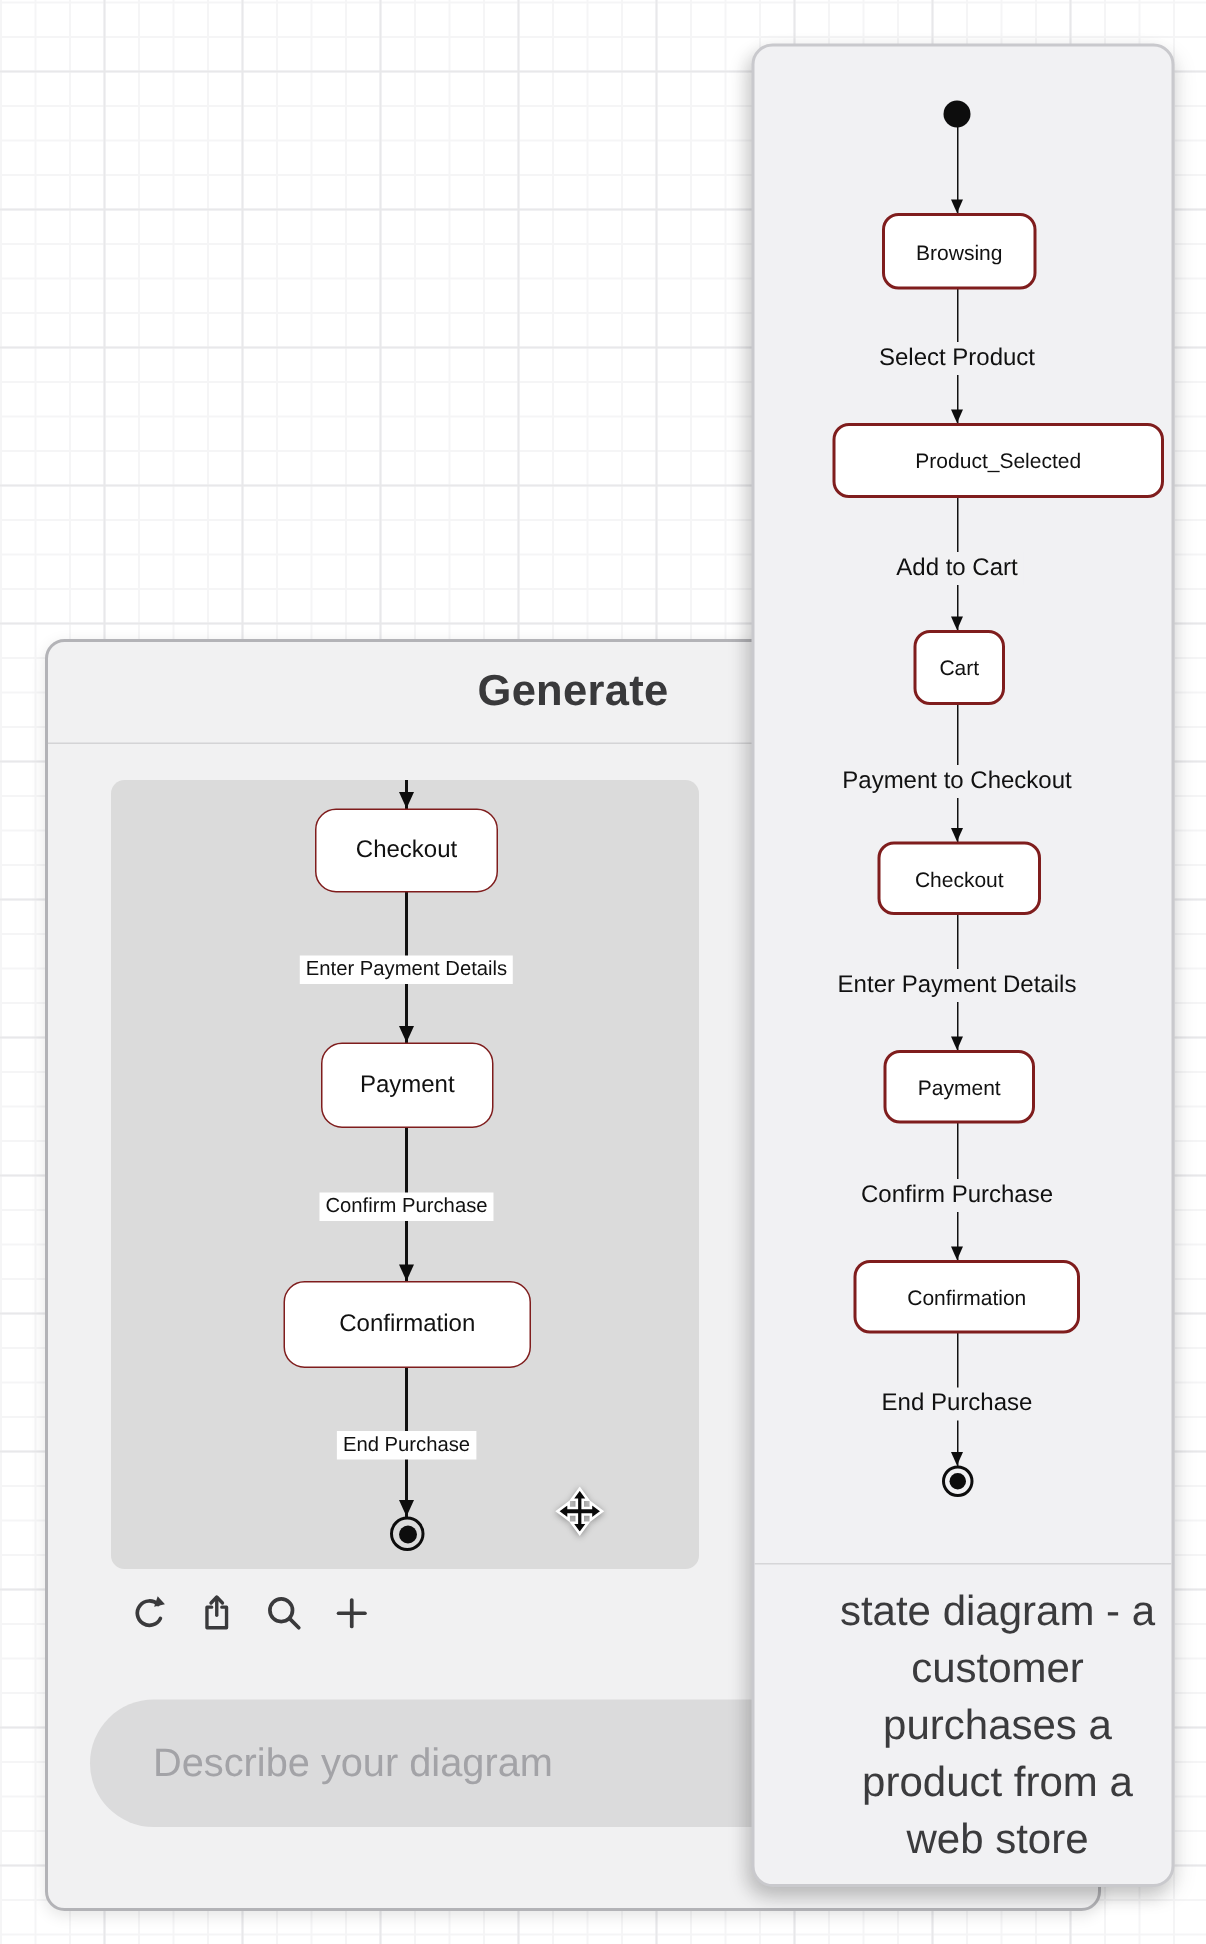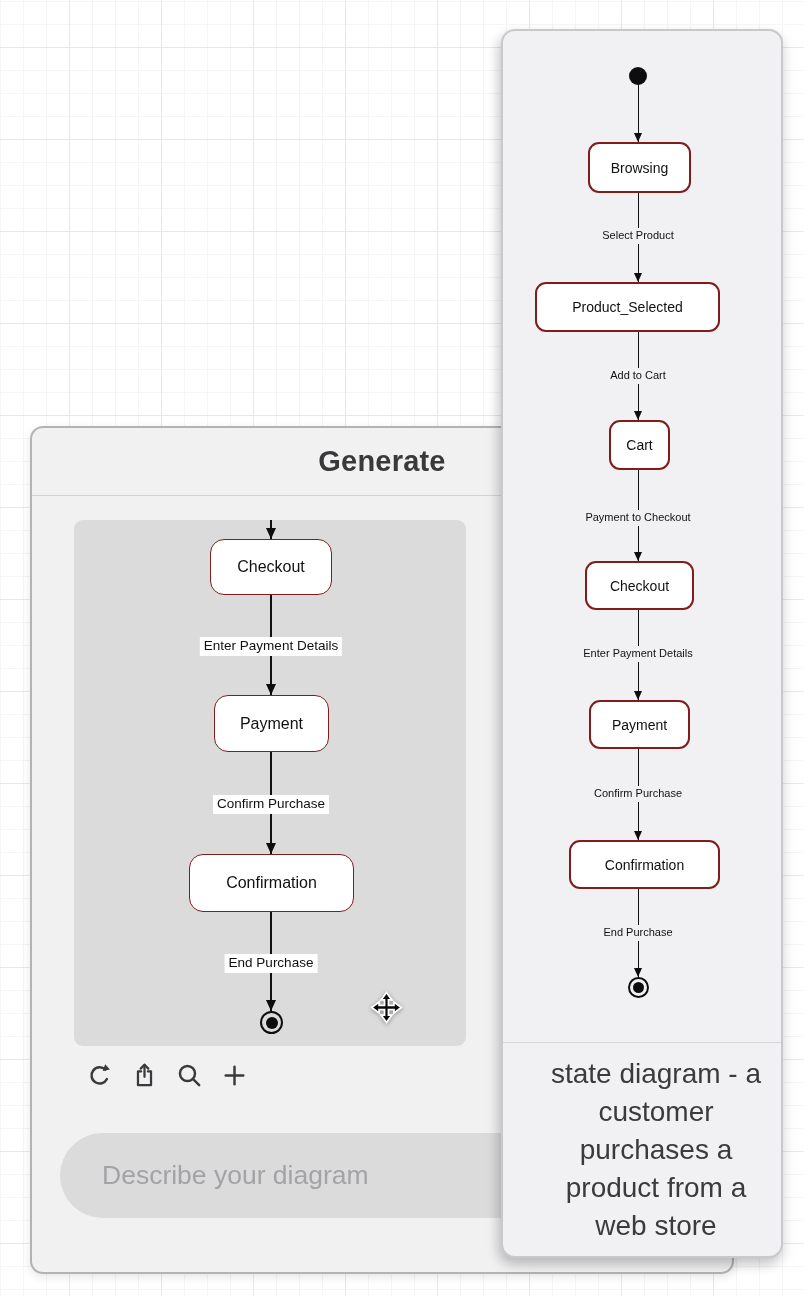--- a/index.html
+++ b/index.html
@@ -65,23 +65,23 @@
 
   
   .diagram-card{
     left:501px;top:29px;width:282px;height:1229px;
     background:#f1f1f3;border:2px solid #c9c9cd;border-radius:14px;
     box-shadow:-4px 6px 12px rgba(0,0,0,0.16),2px 6px 14px rgba(0,0,0,0.10);
     z-index:10;
   }
   .card-canvas{position:absolute;left:0;top:0;right:0;height:1011px;overflow:hidden;}
   .card-canvas .node{border-width:2.5px;border-radius:11px;font-size:14px;}
-  .card-canvas .edge-label{font-size:11px;background:#f1f1f3;}
+  .card-canvas .edge-label{font-size:16px;background:#f1f1f3;}
   .card-divider{position:absolute;left:0;right:0;top:1011px;height:0;border-top:1.5px solid #d6d6d8;}
-  .caption-area{position:absolute;left:0;right:0;top:1012px;bottom:0;display:flex;align-items:center;justify-content:center;padding-left:28px;}
+  .caption-area{position:absolute;left:0;right:0;top:1012px;bottom:0;display:flex;align-items:center;justify-content:flex-end;padding-left:28px;}
   .caption-text{width:232px;text-align:center;font-size:28px;line-height:38px;color:#3b3b3d;}
 </style>
 </head>
 <body>
 
 <div class="panel generate-panel">
   <div class="generate-header">
     <div class="generate-title">Generate</div>
   </div>
 
@@ -157,21 +157,21 @@
     <div class="start-dot" style="left:126px;top:36px;width:18px;height:18px;"></div>
 
     <div class="arrow sm" style="left:131px;top:102px;"></div>
     <div class="node" style="left:85px;top:111px;width:103px;height:51px;">
       <span>Browsing</span>
     </div>
 
     <div class="edge-label" style="left:135px;top:197px;">Select Product</div>
 
     <div class="arrow sm" style="left:131px;top:242px;"></div>
-    <div class="node" style="left:32px;top:251px;width:185px;height:50px;">
+    <div class="node" style="left:52px;top:251px;width:221px;height:50px;">
       <span>Product_Selected</span>
     </div>
 
     <div class="edge-label" style="left:135px;top:337px;">Add to Cart</div>
 
     <div class="arrow sm" style="left:131px;top:380px;"></div>
     <div class="node" style="left:106px;top:389px;width:61px;height:50px;">
       <span>Cart</span>
     </div>
 

